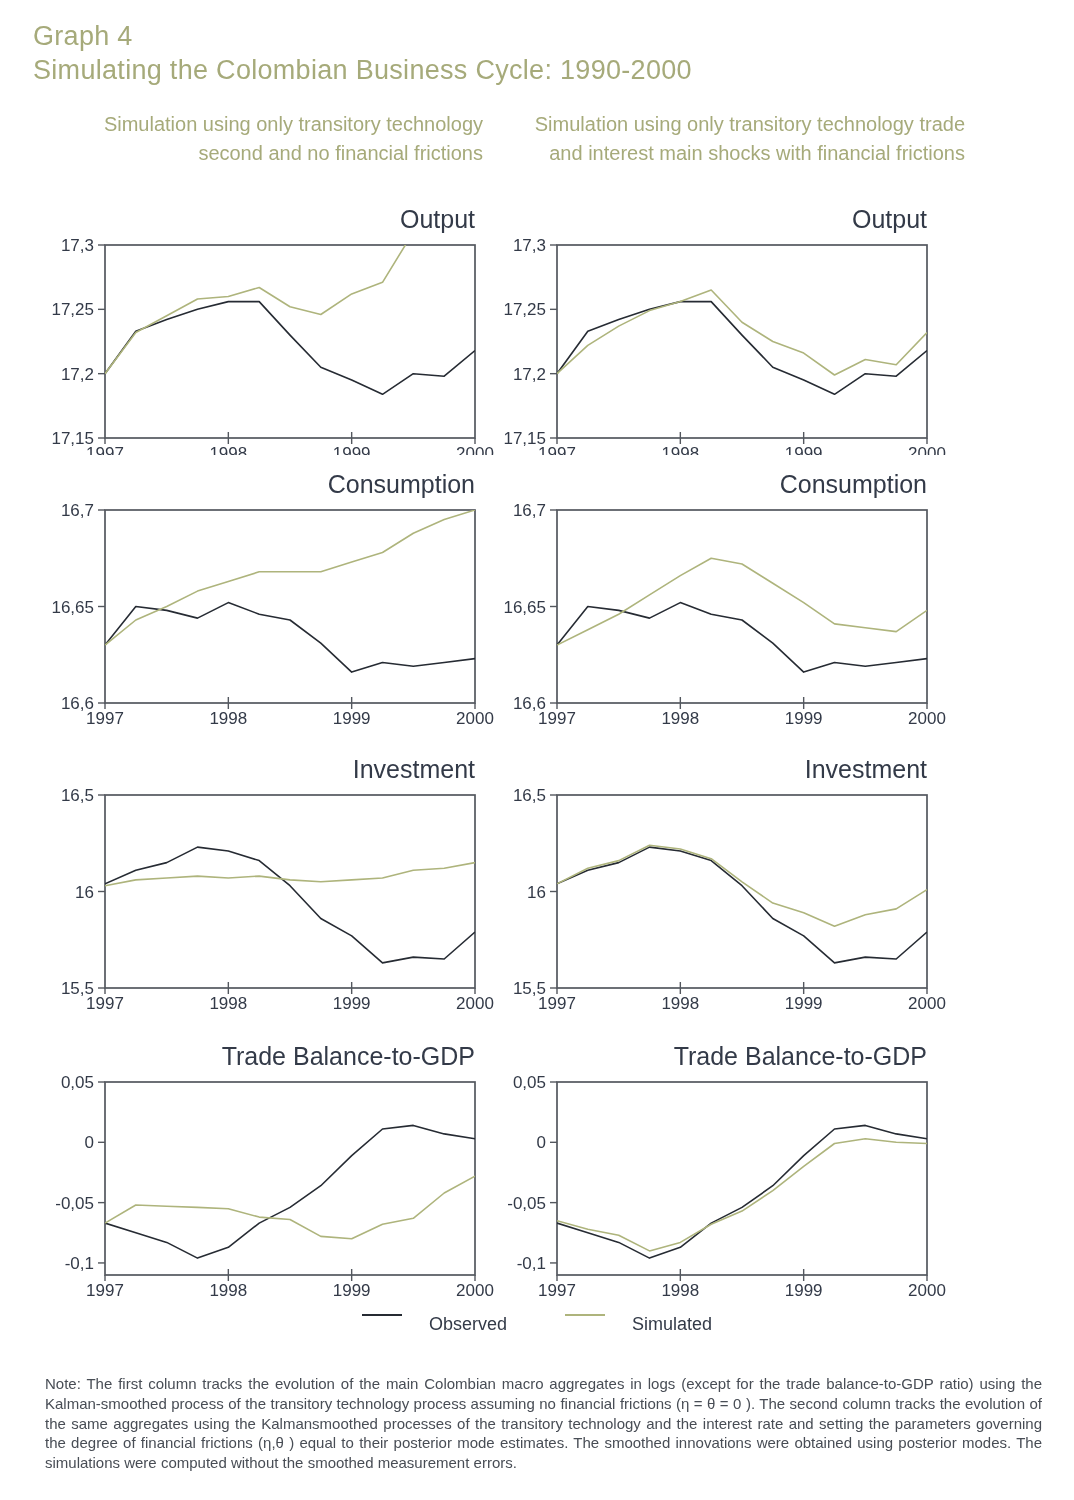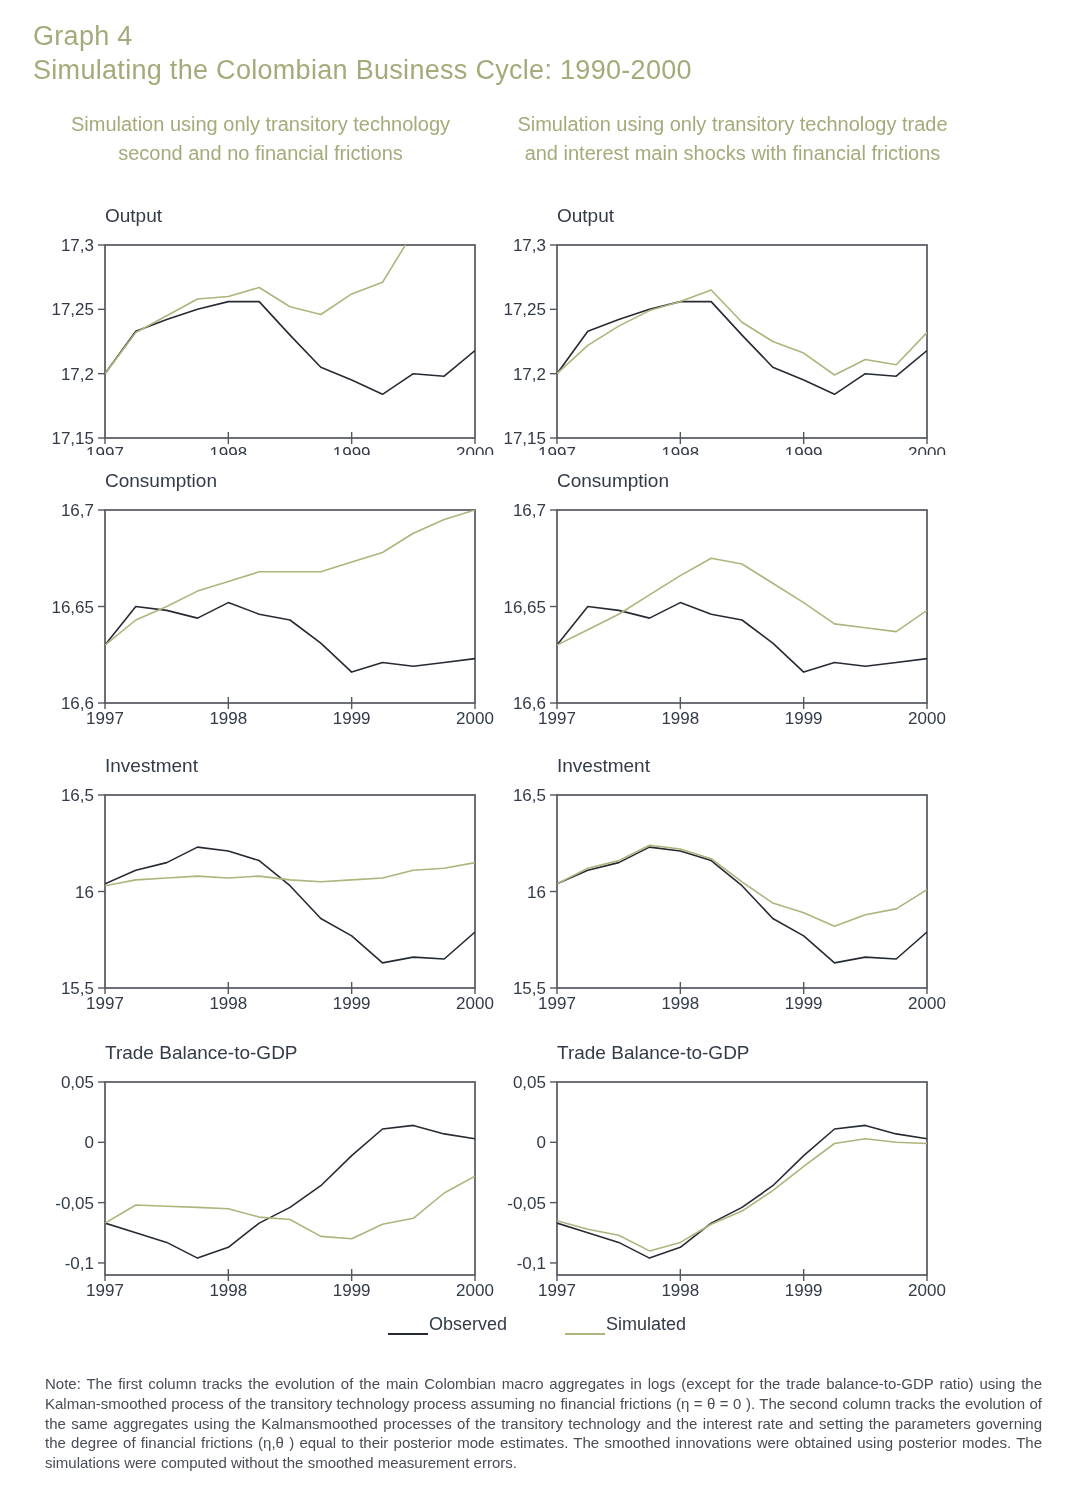--- a/index.html
+++ b/index.html
@@ -1,29 +1,29 @@
 <!DOCTYPE html>
 <html><head>
 <meta charset="utf-8">
 <style>
   html,body{margin:0;padding:0;background:#ffffff;}
   .page{position:relative;width:1074px;height:1500px;background:#ffffff;overflow:hidden;
         font-family:"Liberation Sans",sans-serif;}
   .doc-title{position:absolute;left:33px;top:19px;font-size:27px;line-height:34px;
              letter-spacing:0.3px;font-weight:400;}
-  .panel-subtitle{position:absolute;top:110px;font-size:20px;line-height:29px;text-align:center;}
+  .panel-subtitle{position:absolute;top:110px;font-size:20px;line-height:29px;text-align:right;}
   .panel-subtitle.left{left:38px;width:445px;}
   .panel-subtitle.right{left:500px;width:465px;}
   .chart{position:absolute;width:460px;}
-  .chart-title{width:370px;margin-left:70px;text-align:left;font-size:19px;height:24px;
+  .chart-title{width:370px;margin-left:70px;text-align:right;font-size:25px;height:24px;
                margin-bottom:6px;}
   .chart svg{display:block;font-family:"Liberation Sans",sans-serif;}
   .legend{position:absolute;left:0;top:1314px;width:1074px;display:flex;
           justify-content:center;gap:58px;font-size:18px;}
-  .legend-item{display:flex;align-items:flex-end;gap:1px;}
+  .legend-item{display:flex;align-items:flex-start;gap:27px;}
   .swatch{display:inline-block;width:40px;height:2px;}
   .note{position:absolute;left:45px;top:1374px;width:997px;font-size:15px;line-height:19.8px;
         text-align:justify;}
 </style>
 </head>
 <body>
 
 <div class="page">
 
   <div class="doc-title" style="color: rgb(166, 170, 122);">

